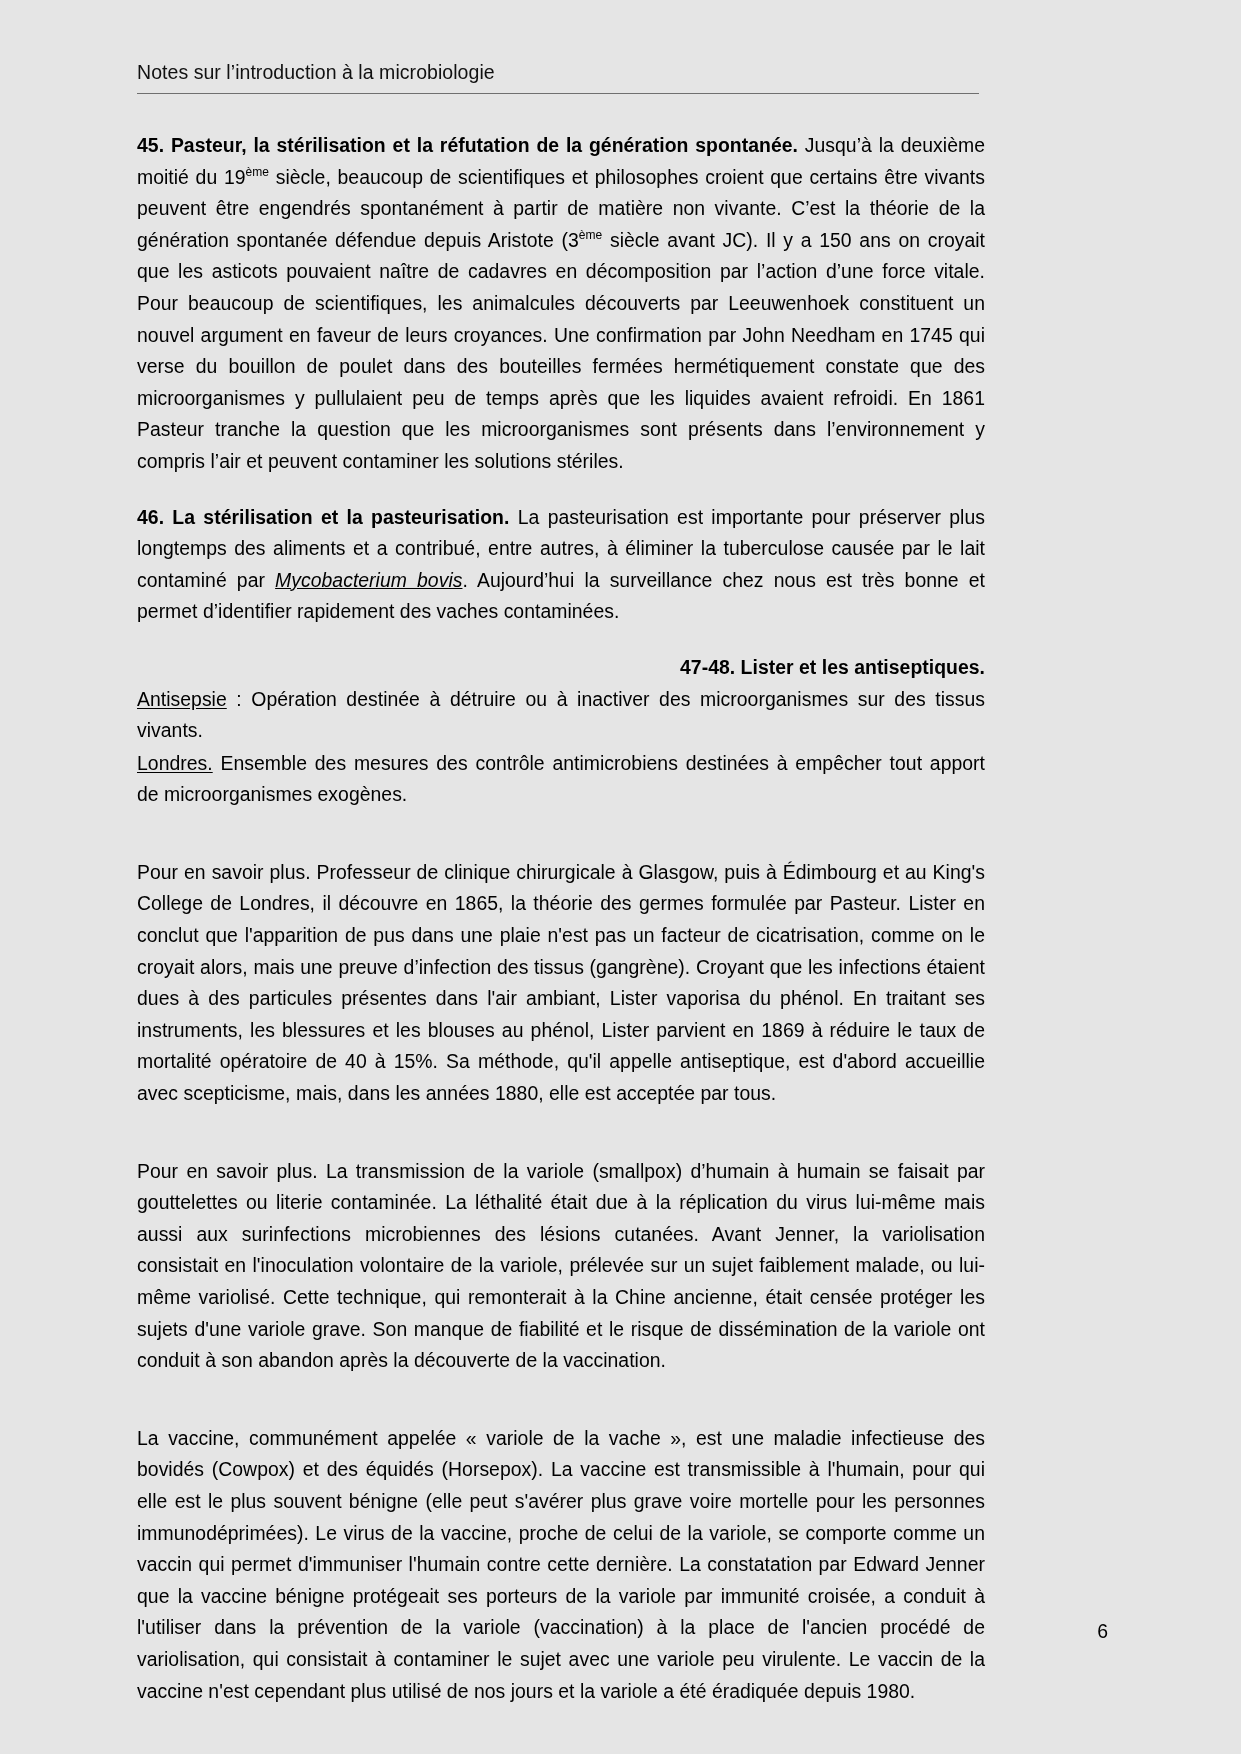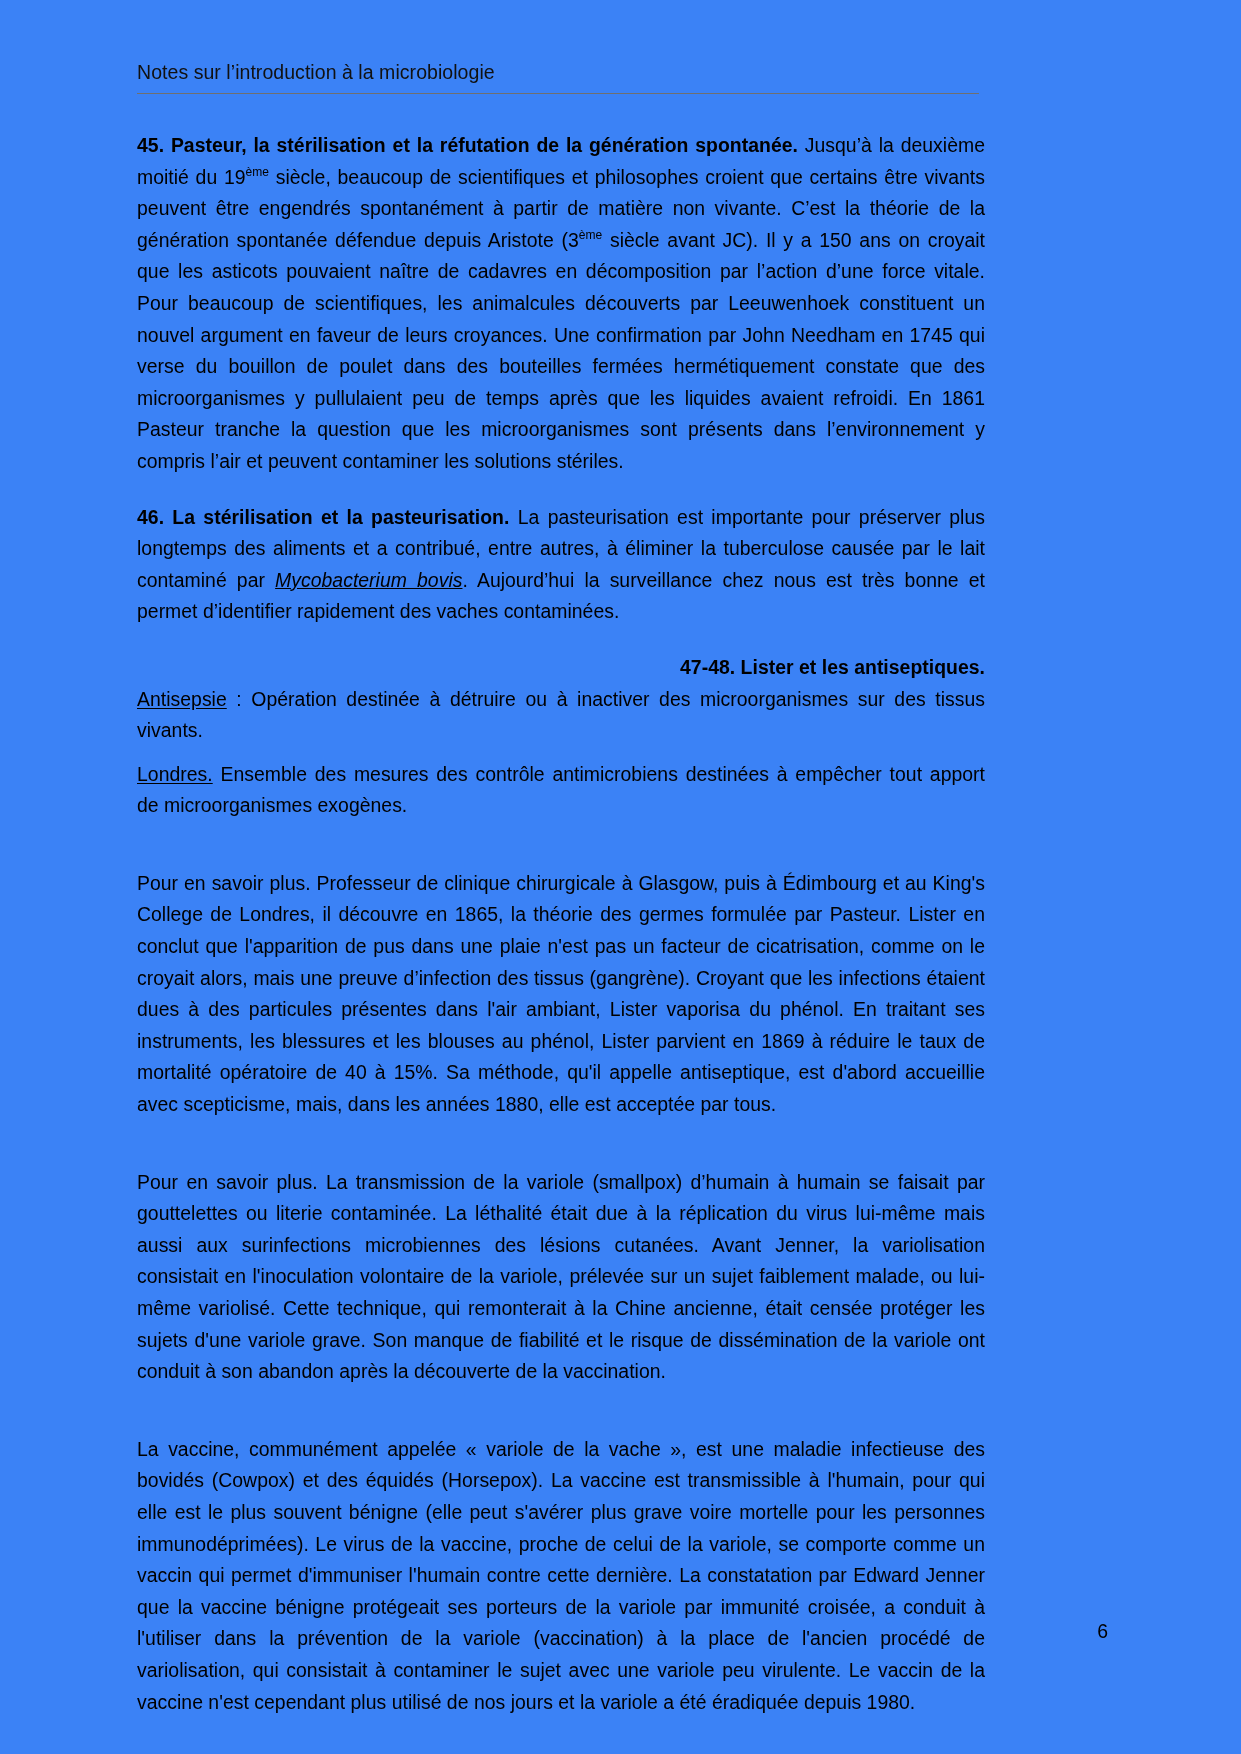--- a/index.html
+++ b/index.html
@@ -12,21 +12,21 @@
     height: 1754px;
     font-family: "Liberation Sans", sans-serif;
     color: #000000;
     -webkit-font-smoothing: antialiased;
   }
   .page {
     position: relative;
     width: 1241px;
     height: 1754px;
     box-sizing: border-box;
-    background: #3b82f6;
+    background: #e5e5e5;
   }
   .header {
     position: absolute;
     left: 137px;
     top: 60px;
     width: 842px;
     padding-bottom: 9px;
     border-bottom: 1.1px solid #6f6f6f;
     font-size: 19.5px;
     line-height: 1.25;
@@ -42,21 +42,21 @@
   p.para {
     margin: 0 0 24px 0;
     font-size: 19.4px;
     line-height: 31.6px;
     text-align: justify;
     text-justify: inter-word;
     color: #000000;
     letter-spacing: 0.03px;
   }
   p.tight {
-    margin-bottom: 12px;
+    margin-bottom: 1px;
   }
   p.heading-only {
     margin-bottom: 0;
     text-align: right;
   }
   .gray {
     color: #8a8a8a;
   }
   .bold {
     font-weight: bold;

